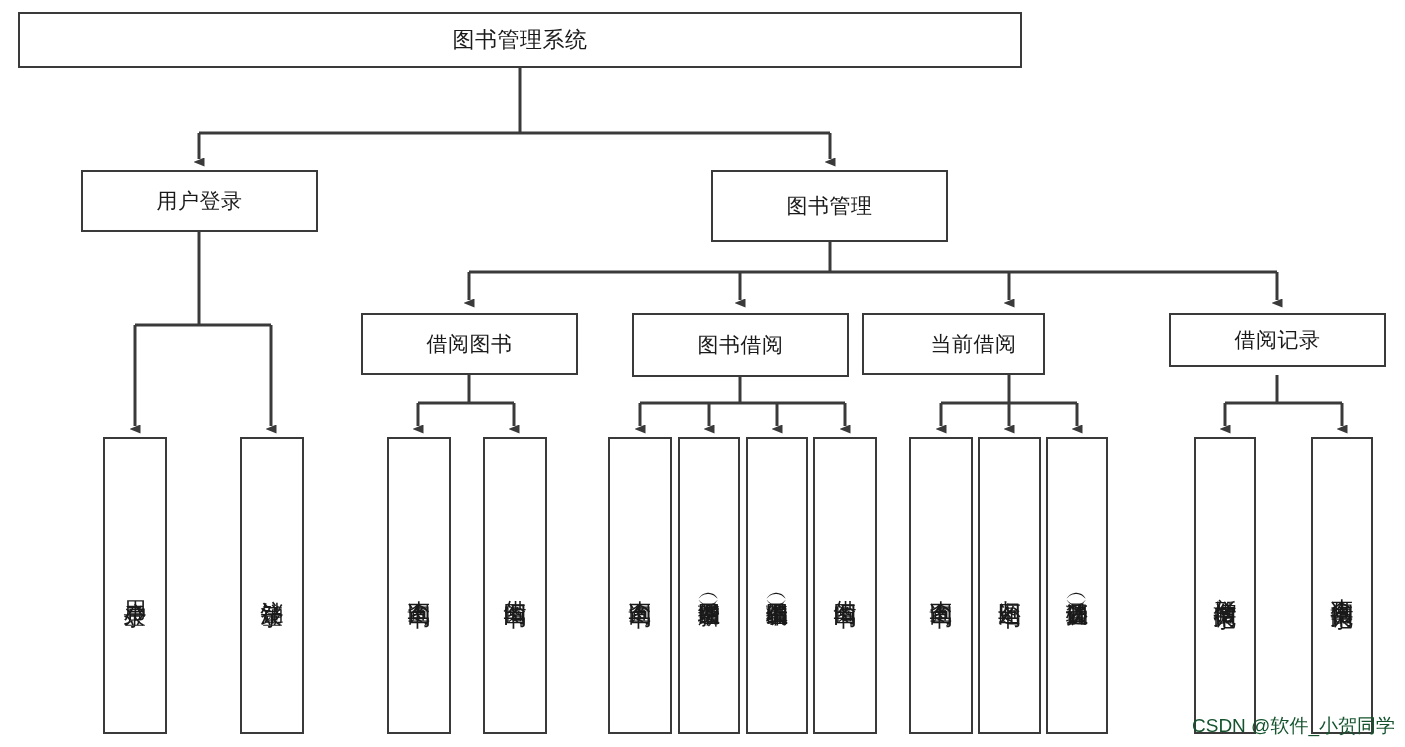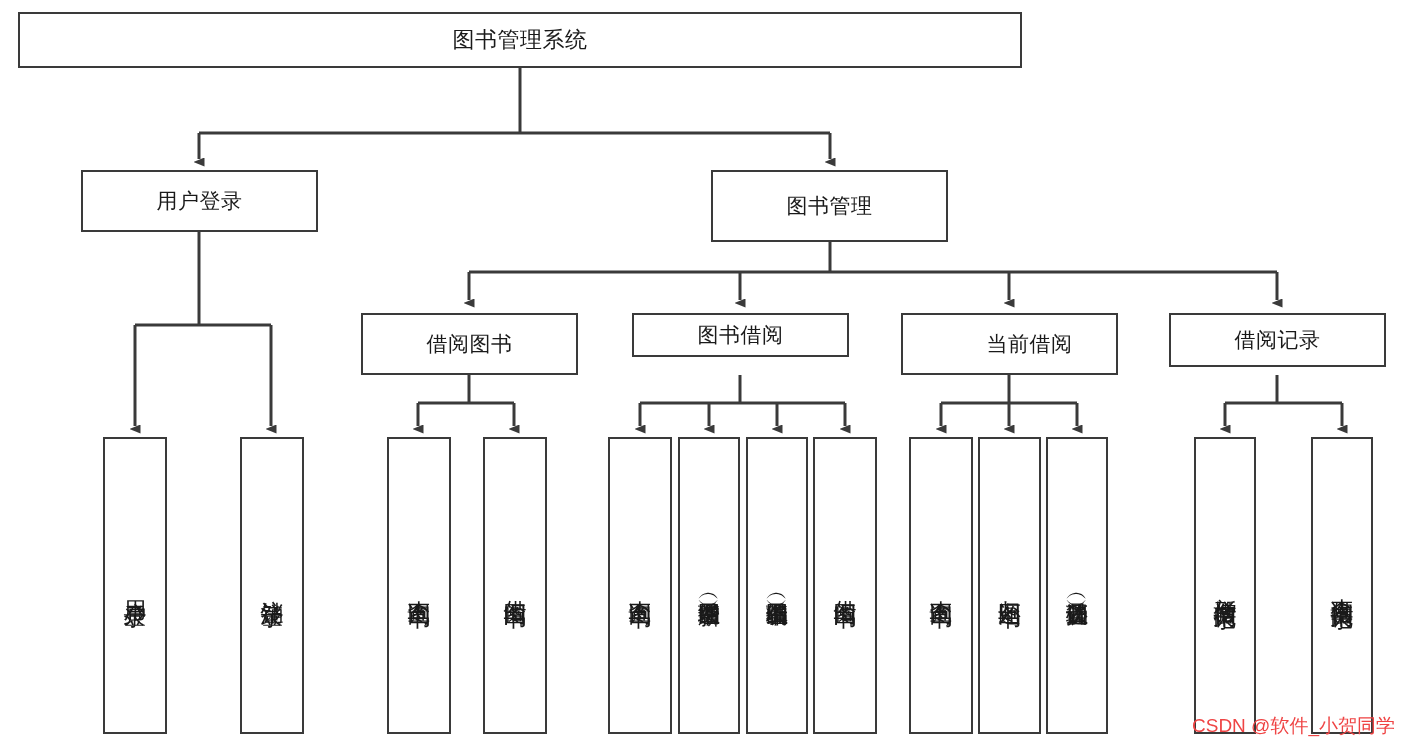--- a/index.html
+++ b/index.html
@@ -64,21 +64,21 @@
     line-height: 1.0;
     letter-spacing: 2px;
     white-space: nowrap;
   }
   .node.vert.tight .lbl {
     font-size: 22px;
     letter-spacing: 0px;
   }
   .watermark {
     position: absolute;
-    color: #ef4444;
+    color: #14532d;
     font-size: 19px;
     white-space: nowrap;
     z-index: 5;
     font-family: "Liberation Sans", "DejaVu Sans", sans-serif;
   }
 </style>
 </head>
 <body>
 
 <div id="canvas">
@@ -142,24 +142,24 @@
   <div class="node horiz" style="left:81px; top:170px; width:237px; height:62px;">
     <span class="lbl">用户登录</span>
   </div>
   <div class="node horiz" style="left:711px; top:170px; width:237px; height:72px;">
     <span class="lbl">图书管理</span>
   </div>
 
   <div class="node horiz" style="left:361px; top:313px; width:217px; height:62px;">
     <span class="lbl">借阅图书</span>
   </div>
-  <div class="node horiz" style="left:632px; top:313px; width:217px; height:44px;">
+  <div class="node horiz" style="left:632px; top:313px; width:217px; height:64px;">
     <span class="lbl">图书借阅</span>
   </div>
-  <div class="node horiz" style="left:901px; top:313px; width:217px; height:62px;padding-left:40px;">
+  <div class="node horiz" style="left:862px; top:313px; width:183px; height:62px;padding-left:40px;">
     <span class="lbl">当前借阅</span>
   </div>
   <div class="node horiz" style="left:1169px; top:313px; width:217px; height:54px;">
     <span class="lbl">借阅记录</span>
   </div>
 
   <div class="node vert" style="left:103px; top:437px; width:64px; height:297px;">
     <span class="lbl">用户登录</span>
   </div>
   <div class="node vert" style="left:240px; top:437px; width:64px; height:297px;">

